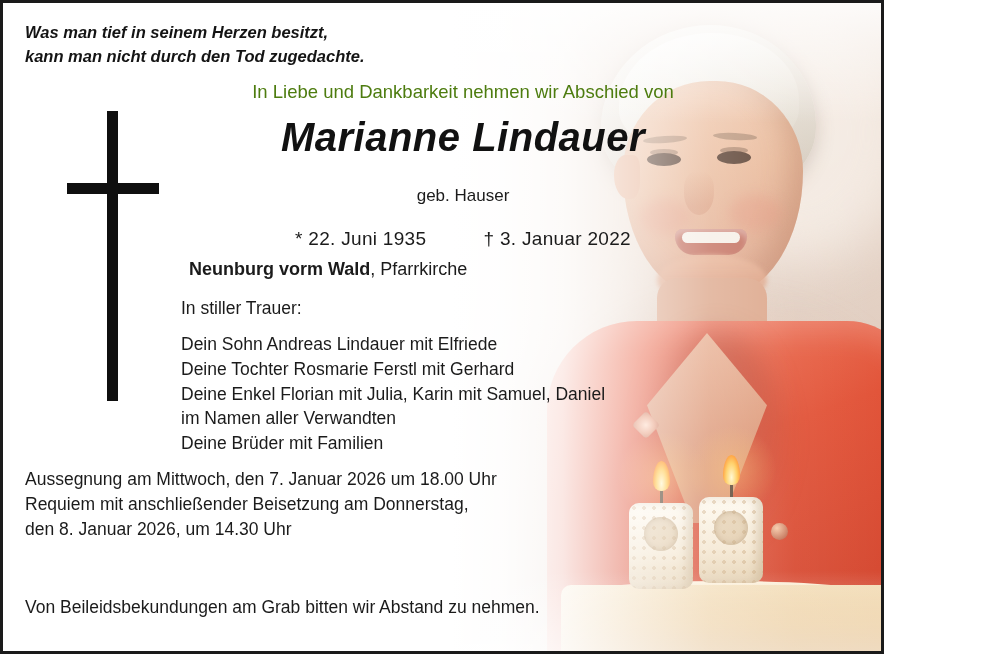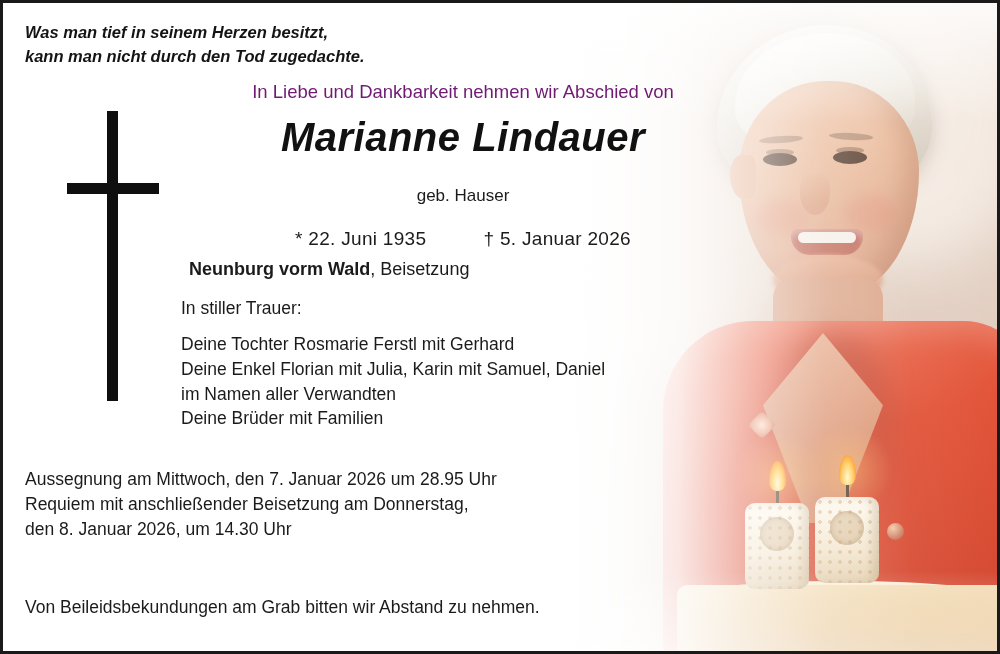--- a/index.html
+++ b/index.html
@@ -2,21 +2,21 @@
 <html><head>
 <meta charset="utf-8">
 <style>
   html, body {
     margin: 0;
     padding: 0;
     background: #ffffff;
   }
   .page {
     position: relative;
-    width: 1000px;
+    width: 884px;
     height: 654px;
     background: #ffffff;
     overflow: hidden;
     font-family: "Liberation Sans", sans-serif;
     color: #1b1b1b;
     box-sizing: border-box;
     border: 3px solid #1a1a1a;
   }
 
   
@@ -303,21 +303,21 @@
 
   .center-block {
     position: absolute;
     left: 180px; top: 78px;
     width: 560px;
     text-align: center;
     z-index: 6;
   }
   .lead {
     font-size: 18.5px;
-    color: #701a75;
+    color: #4d7c0f;
   }
   .name {
     font-size: 40px;
     font-style: italic;
     font-weight: 700;
     letter-spacing: .5px;
     margin-top: 12px;
     color: #111;
   }
   .born-name {
@@ -429,38 +429,39 @@
     <div class="h"></div>
   </div>
 
   <div class="center-block">
     <div class="lead">In Liebe und Dankbarkeit nehmen wir Abschied von</div>
     <div class="name">Marianne Lindauer</div>
     <div class="born-name">geb. Hauser</div>
     <div class="dates">
       <span>* 22. Juni 1935</span>
       <span class="sep"></span>
-      <span>† 5. Januar 2026</span>
+      <span>† 3. Januar 2022</span>
     </div>
   </div>
 
   <div class="place">
-    <b>Neunburg vorm Wald</b><span>, Beisetzung</span>
+    <b>Neunburg vorm Wald</b><span>, Pfarrkirche</span>
   </div>
 
   <div class="mourners">
     <div class="title">In stiller Trauer:</div>
+    <div>Dein Sohn Andreas Lindauer mit Elfriede</div>
     <div>Deine Tochter Rosmarie Ferstl mit Gerhard</div>
     <div>Deine Enkel Florian mit Julia, Karin mit Samuel, Daniel</div>
     <div>im Namen aller Verwandten</div>
     <div>Deine Brüder mit Familien</div>
   </div>
 
   <div class="arrangements">
-    <div>Aussegnung am Mittwoch, den 7. Januar 2026 um 28.95 Uhr</div>
+    <div>Aussegnung am Mittwoch, den 7. Januar 2026 um 18.00 Uhr</div>
     <div>Requiem mit anschließender Beisetzung am Donnerstag,</div>
     <div>den 8. Januar 2026, um 14.30 Uhr</div>
   </div>
 
   <div class="closing">
     <div>Von Beileidsbekundungen am Grab bitten wir Abstand zu nehmen.</div>
   </div>
 
 </div>
 

